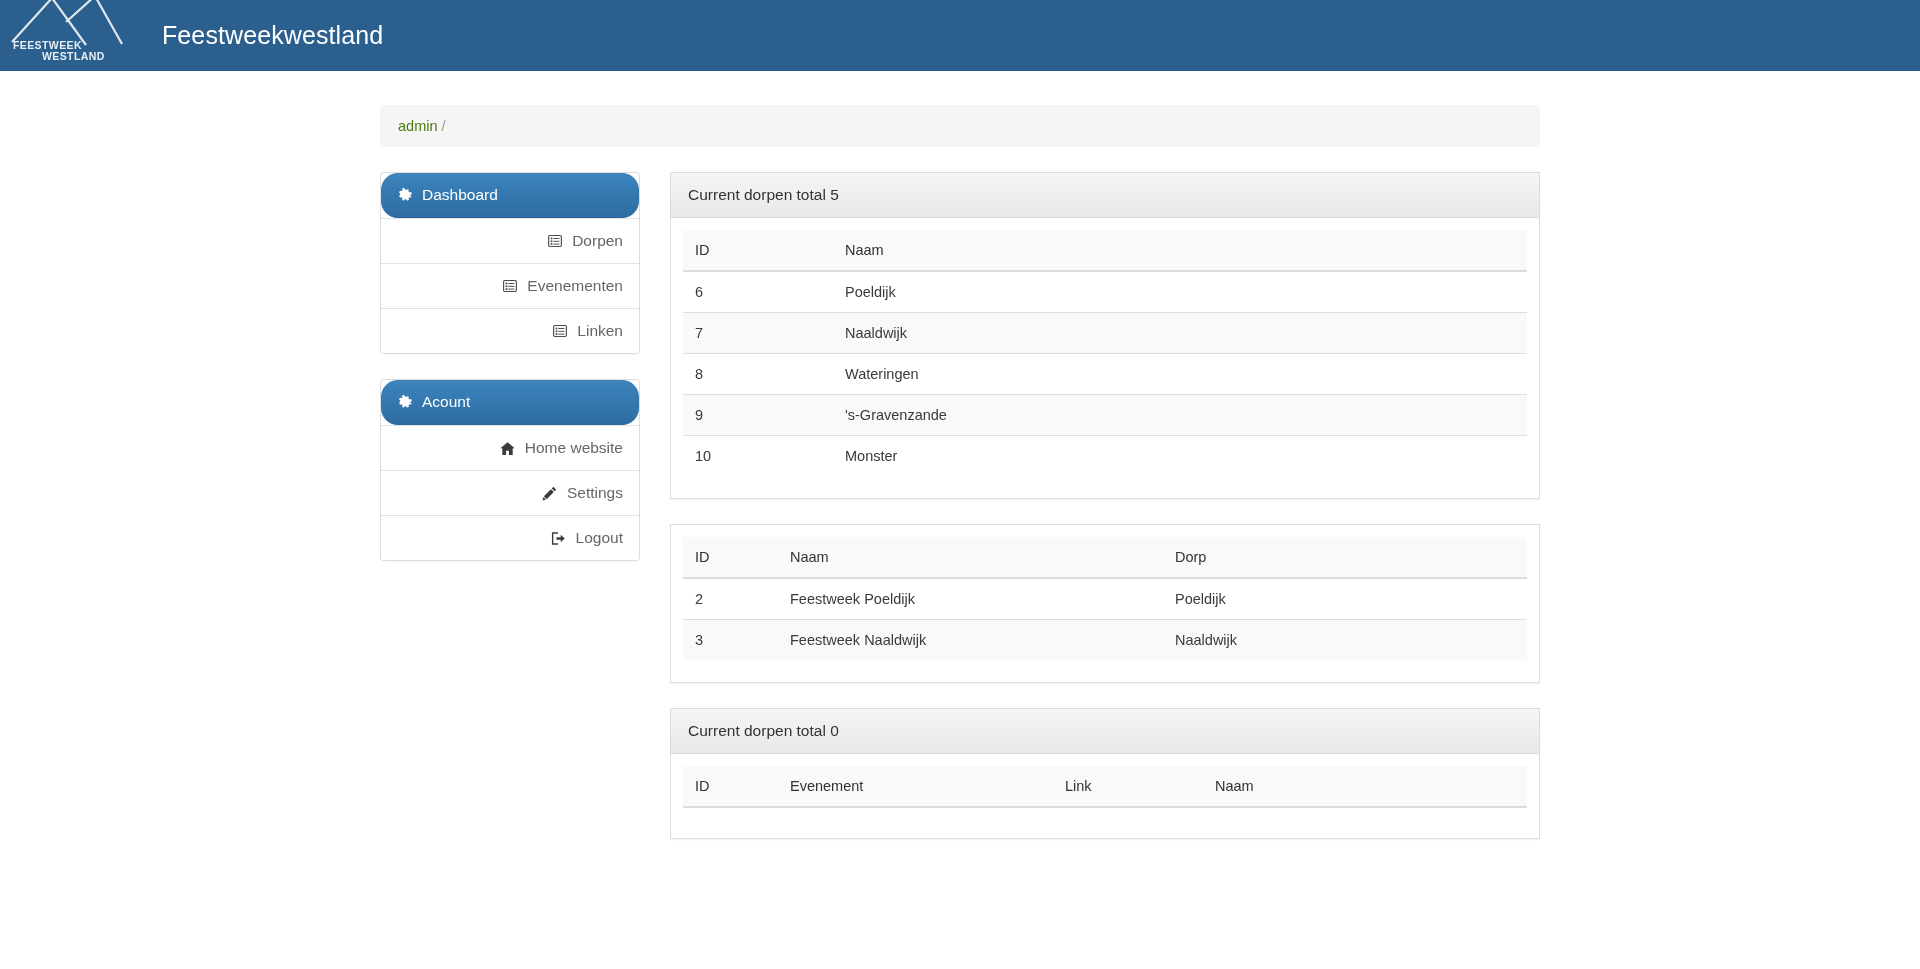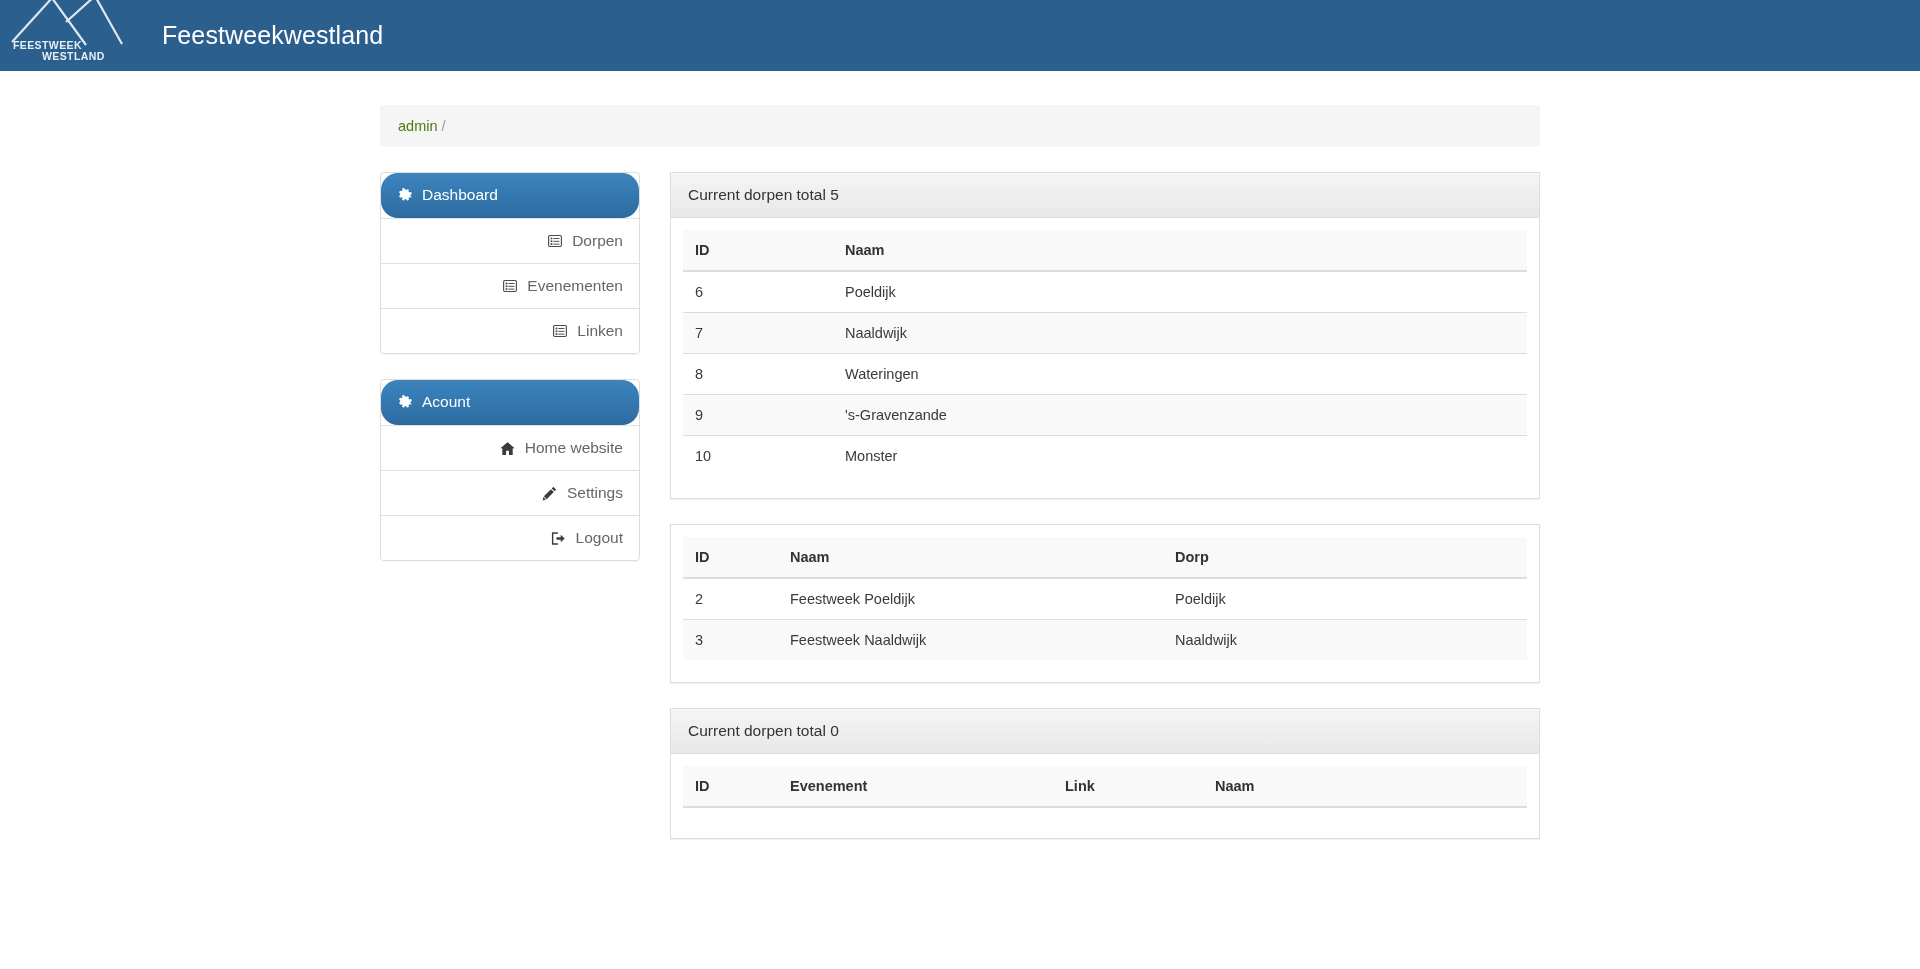--- a/index.html
+++ b/index.html
@@ -130,21 +130,21 @@
   table.tbl {
     width: 100%;
     border-collapse: collapse;
     table-layout: fixed;
     margin: 0;
   }
   table.tbl thead th {
     text-align: left;
     font-size: 14.5px;
     line-height: 20px;
-    font-weight: bold;
+    font-weight: normal;
     color: #333333;
     padding: 10px 12px;
     border-bottom: 2px solid #dddddd;
     background: #f9f9f9;
   }
   table.tbl tbody td {
     font-size: 14.5px;
     line-height: 20px;
     color: #3a3a3a;
     padding: 10px 12px;

